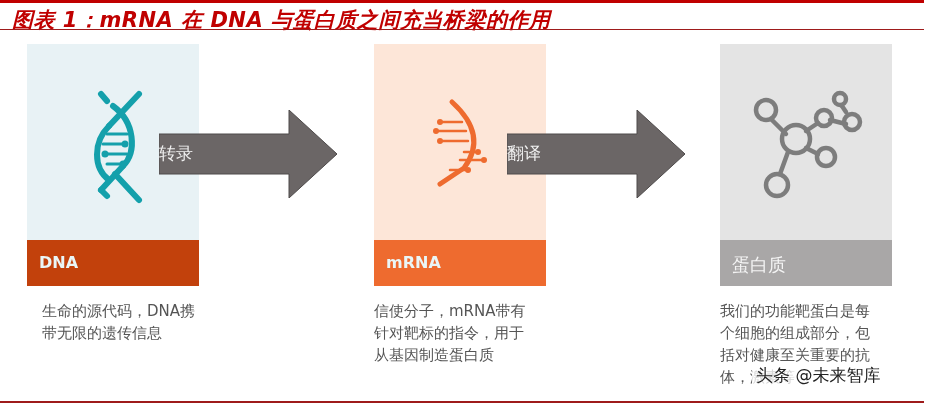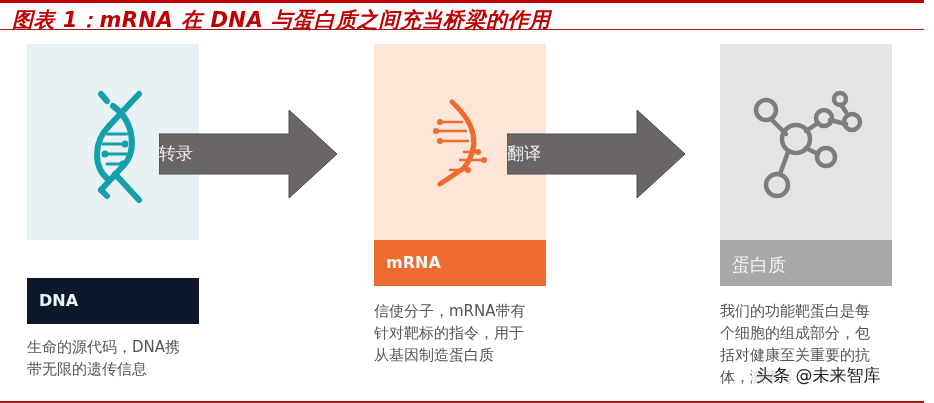--- a/index.html
+++ b/index.html
@@ -12,40 +12,40 @@
   .bottom-rule { position:absolute; left:0; top:401px; width:924px; height:2px; background:#9e1b1b; }
 
   .card { position:absolute; top:44px; width:172px; height:242px; }
   .card .body { position:absolute; left:0; top:0; width:172px; height:196px; }
   .card .label-bar { position:absolute; left:0; top:196px; width:172px; height:46px; }
   .card .label { position:absolute; left:12px; top:13px; font-size:16px; font-weight:bold; color:#eaf6f7; }
   .card .icon { position:absolute; left:0; top:0; width:172px; height:196px; }
 
   .card-dna { left:27px; }
   .card-dna .body { background:#e8f2f5; }
-  .card-dna .label-bar { background:#0f172a;margin-top:38px; }
+  .card-dna .label-bar { background:#c2410c; }
 
   .card-mrna { left:374px; }
   .card-mrna .body { background:#fde6d8; }
   .card-mrna .label-bar { background:#ee6b2f; }
 
   .card-protein { left:720px; }
   .card-protein .body { background:#e4e4e4; }
   .card-protein .label-bar { background:#a9a7a7; }
   .card-protein .label { font-weight:normal; font-size:18px; color:#f4f4f4; }
 
   .arrow { position:absolute; top:110px; width:180px; height:88px; }
   .arrow svg { position:absolute; left:0; top:0; }
   .arrow .arrow-label { position:absolute; left:0; top:32px; width:128px; 
                         color:#f0f0f0; font-size:17px; }
   .arrow-1 { left:159px; }
   .arrow-2 { left:507px; }
 
   .desc { position:absolute; top:300px; width:190px; font-size:15px; line-height:22px; color:#555; }
-  .desc-1 { left:27px;margin-top:36px; }
+  .desc-1 { left:42px; }
   .desc-2 { left:374px; }
   .desc-3 { left:720px; width:180px; }
 
   .watermark { position:absolute; left:752px; top:364px; font-size:17px; color:#222;
                background:rgba(255,255,255,0.75); padding:0 4px; white-space:nowrap; }
 </style>
 </head>
 <body>
 
 <div class="top-bar"></div>

